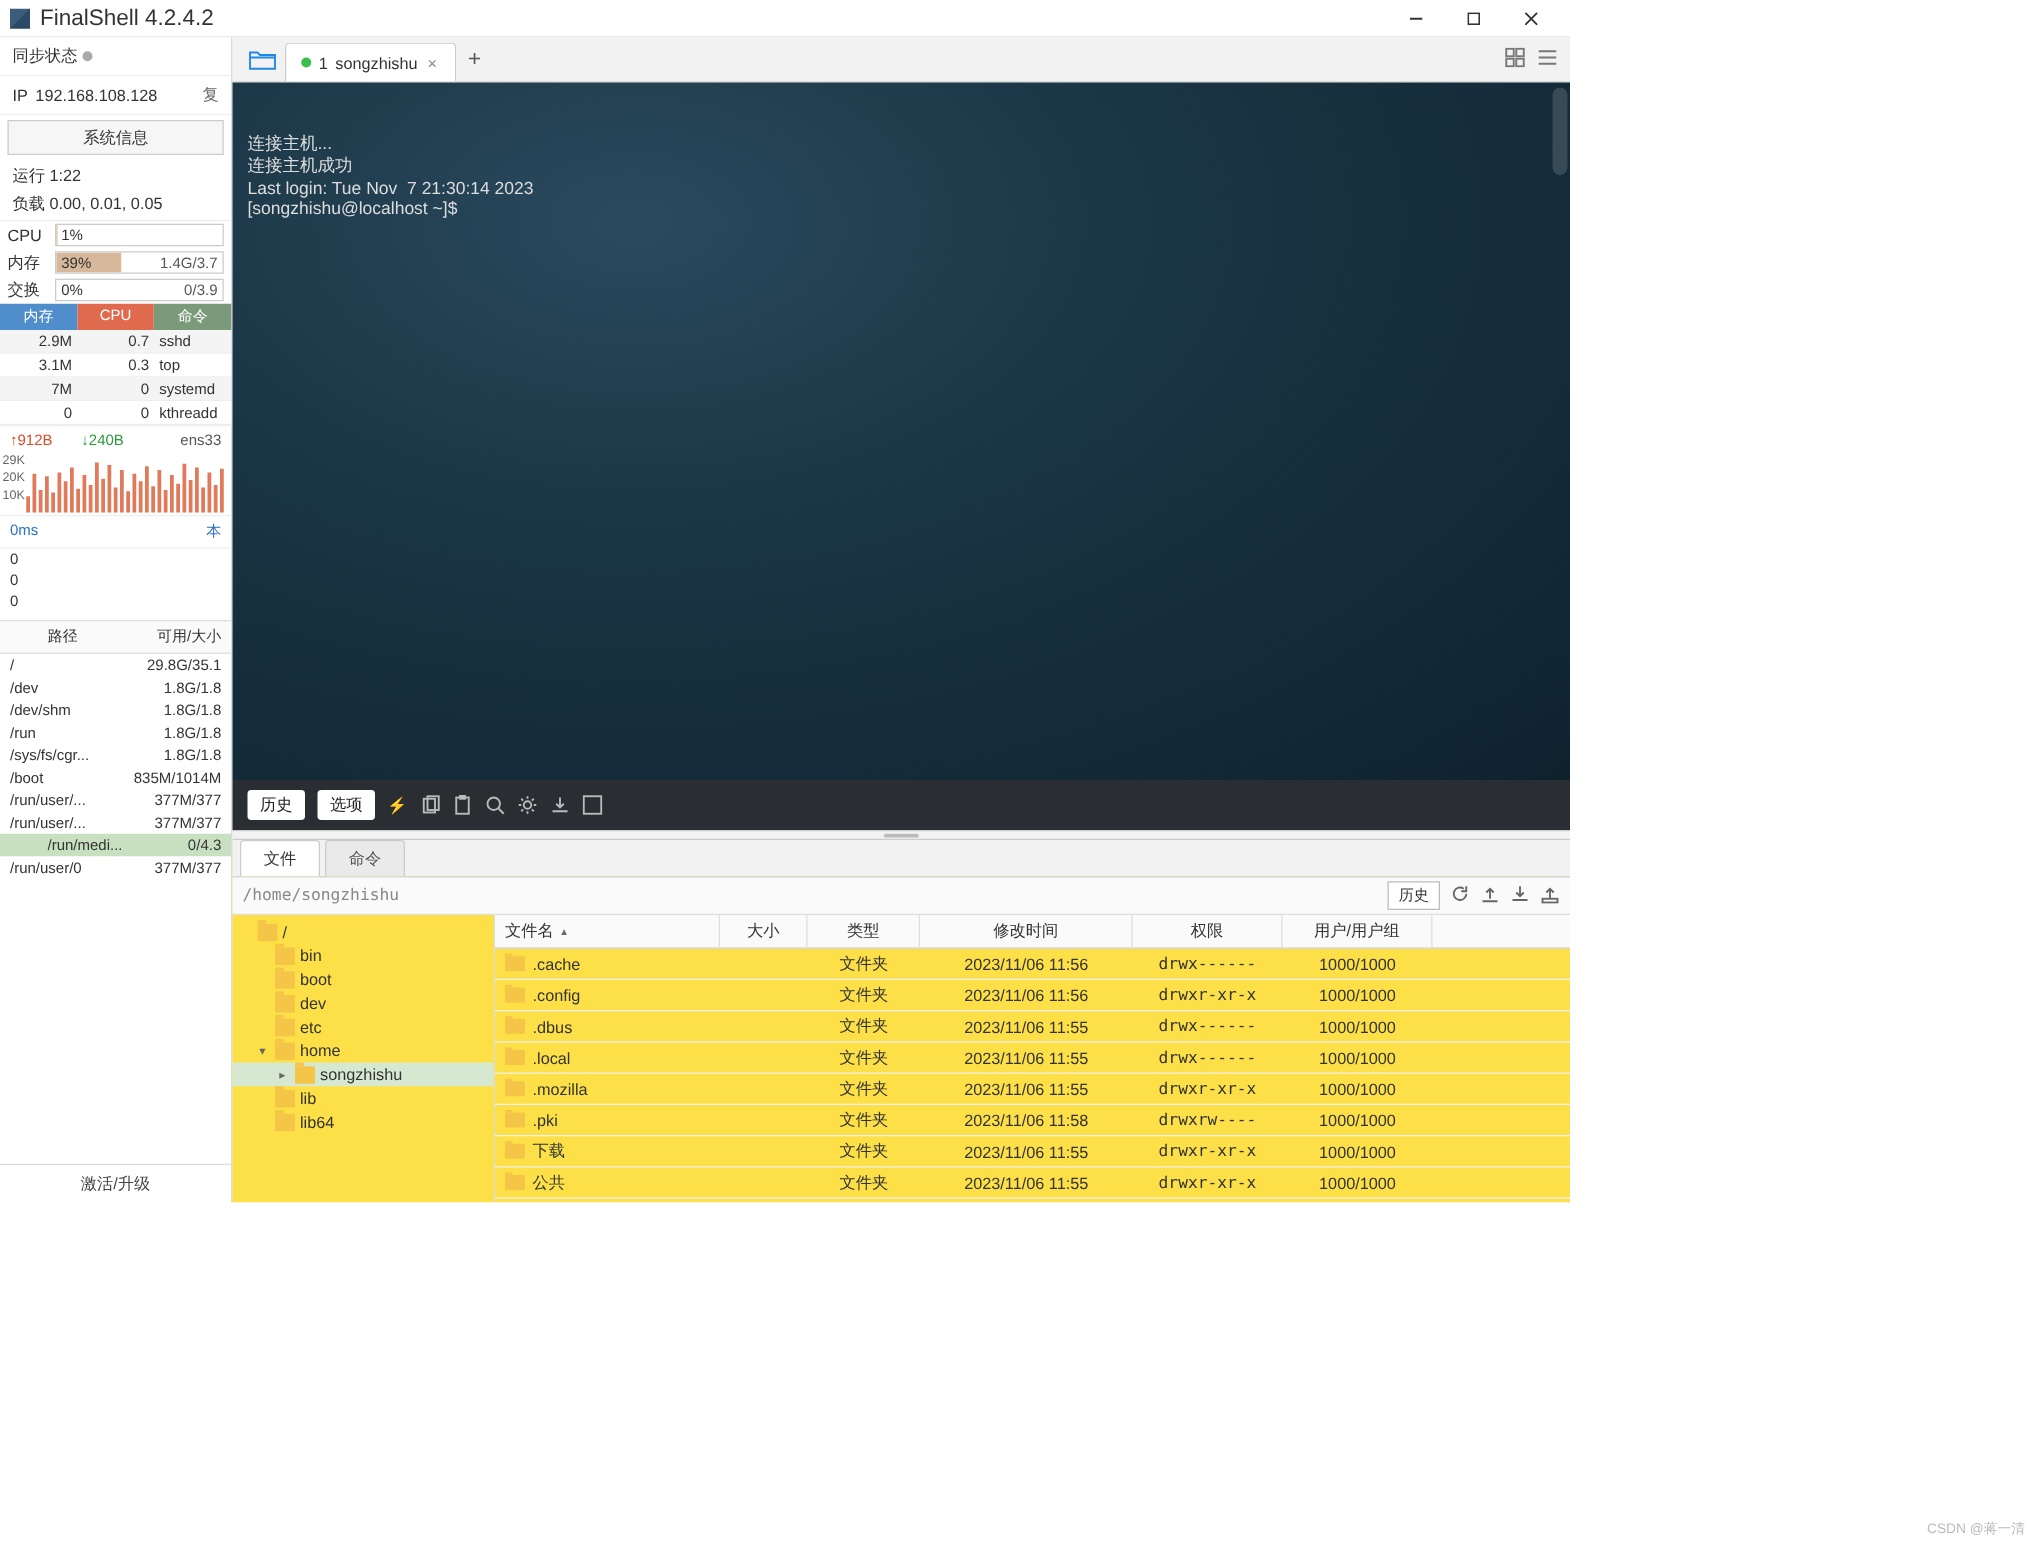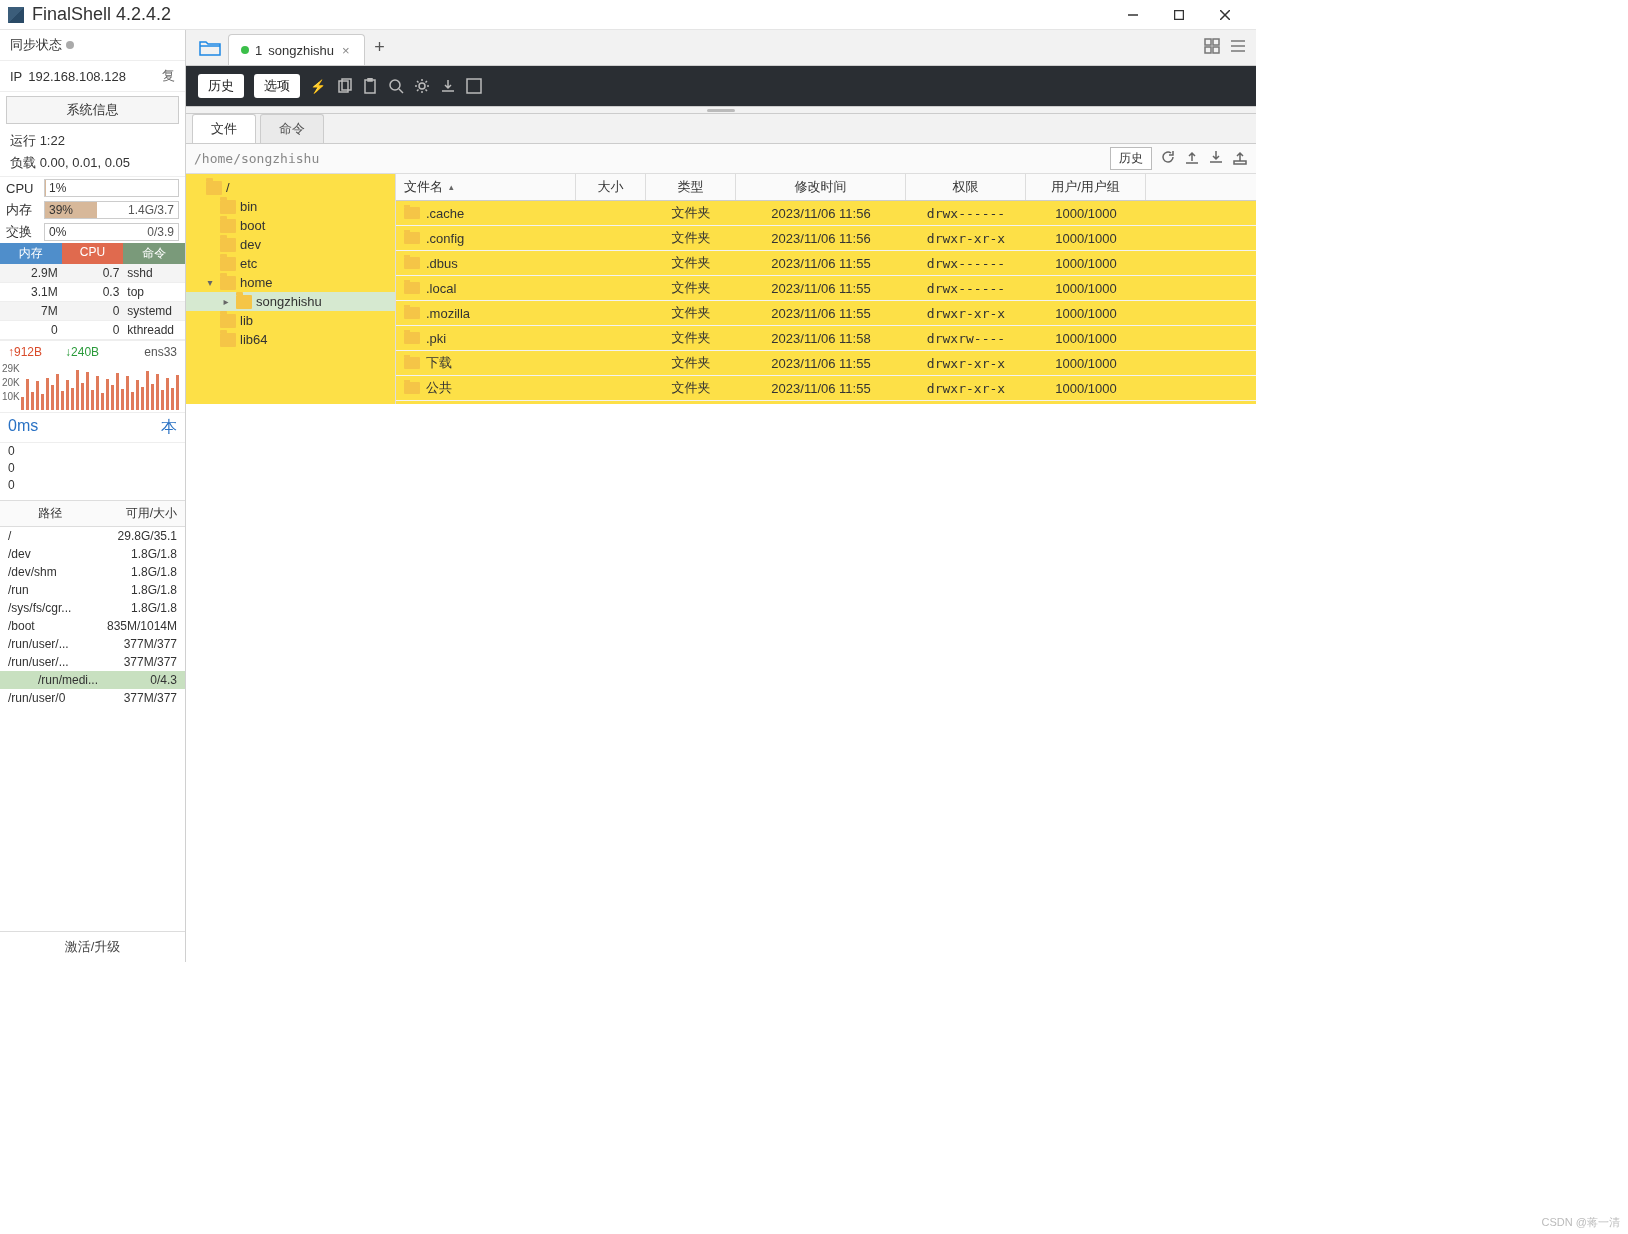--- a/index.html
+++ b/index.html
@@ -43,21 +43,21 @@
 
 .netstat { padding: 4px 8px; font-size: 12px; border-top: 1px solid #eee; }
 .netstat .speeds { display: flex; gap: 23px; }
 .netstat .up { color: #d94b2b; }
 .netstat .down { color: #2a9a3a; }
 .netstat .iface { color: #555; margin-left: auto; }
 .spark { height: 50px; padding: 2px 6px; display: flex; align-items: flex-end; gap: 2px; border-bottom: 1px solid #eee; position: relative; }
 .spark .ylab { position: absolute; left: 2px; font-size: 10px; color: #666; }
 .spark .bar { width: 3px; background: #e07a5a; }
 
-.latency { padding: 4px 8px; font-size: 16px; display: flex; gap: 8px; border-bottom: 1px solid #eee; }
+.latency { padding: 4px 8px; font-size: 12px; display: flex; gap: 8px; border-bottom: 1px solid #eee; }
 .latency .ms { color: #2a72c4; }
 .latency .local { color: #2a72c4; margin-left: auto; }
 .zeros { padding: 0 8px 6px; font-size: 12px; color: #333; line-height: 1.4; }
 
 .disk-section { flex: 1; overflow: auto; }
 .disk-hdr { display: flex; padding: 4px 8px; font-size: 12px; border-bottom: 1px solid #ddd; border-top: 1px solid #ddd; background: #fafafa; }
 .disk-hdr span:first-child { flex: 1; text-align: center; }
 .disk-hdr span:last-child { flex: 1; text-align: right; }
 .disk-row { display: flex; padding: 2px 8px; font-size: 12px; }
 .disk-row.sel { background: #c8e0c0; padding-left: 38px; }
@@ -360,20 +360,27 @@
               <rect x="9" y="9" width="6" height="6"></rect>
             </svg></span>
         <span><svg width="16" height="16" viewBox="0 0 16 16">
               <line x1="1" y1="3" x2="15" y2="3"></line>
               <line x1="1" y1="8" x2="15" y2="8"></line>
               <line x1="1" y1="13" x2="15" y2="13"></line>
             </svg></span>
       </div>
     </div>
 
+    <div class="terminal">
+      <div id="term-lines">连接主机...
+连接主机成功
+Last login: Tue Nov  7 21:30:14 2023
+[songzhishu@localhost ~]$</div>
+      <div class="vscroll"></div>
+    </div>
 
     <div class="cmdbar">
       <span class="btn">历史</span>
       <span class="btn">选项</span>
       <span class="ic bolt">⚡</span>
       <span class="ic">
           <svg width="16" height="16" viewBox="0 0 16 16">
             <rect x="3" y="3" width="9" height="11"></rect>
             <rect x="6" y="1" width="9" height="11"></rect>
           </svg>

